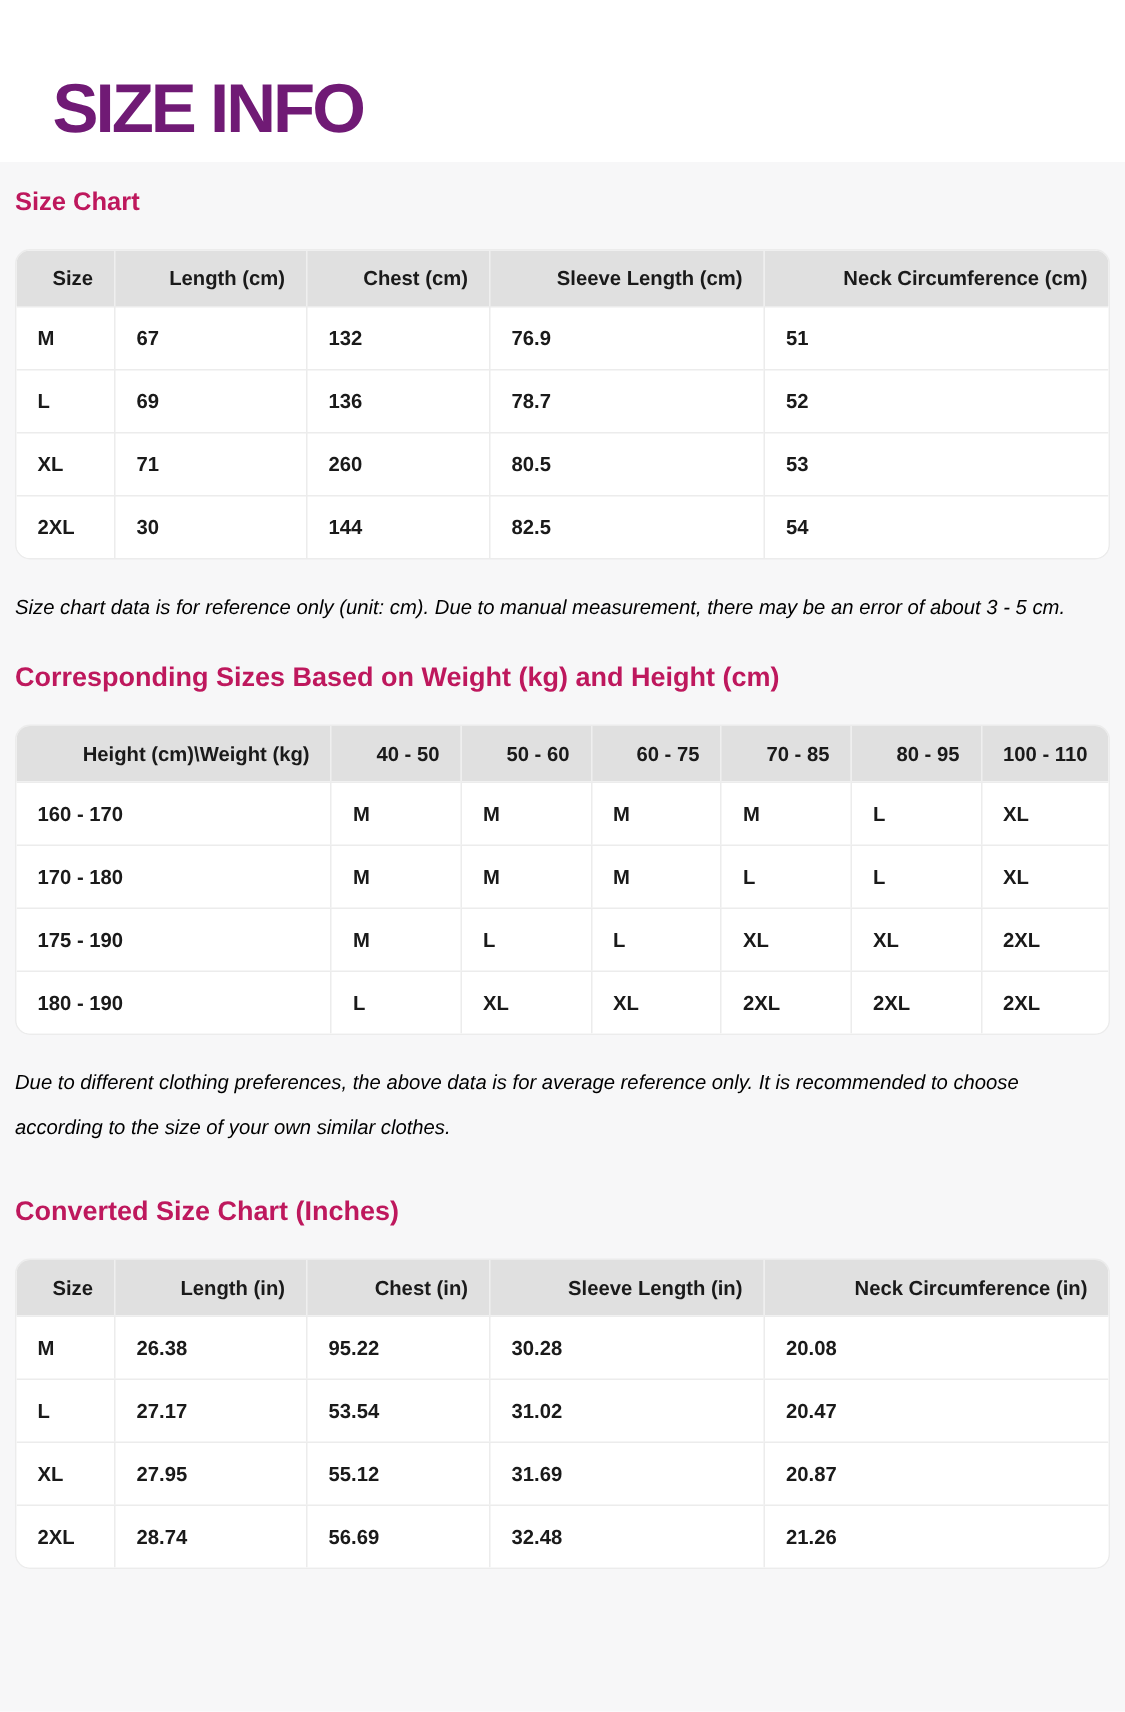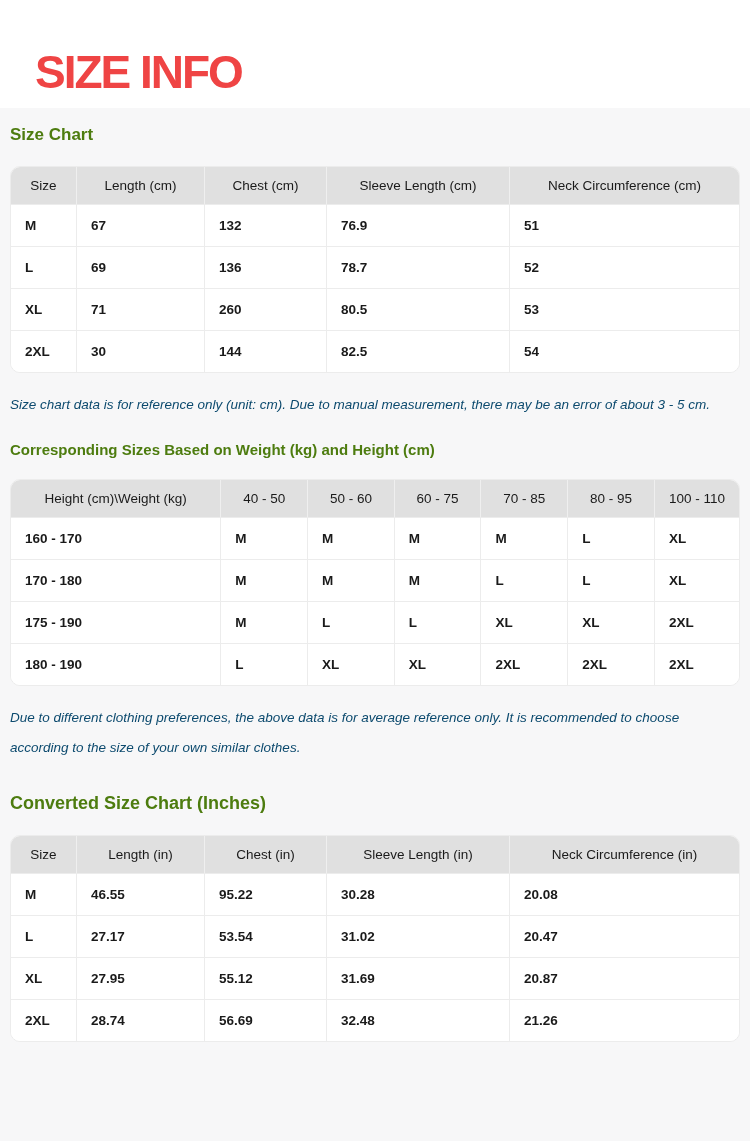--- a/index.html
+++ b/index.html
@@ -13,74 +13,74 @@
   .hero {
     background: #ffffff;
     padding: 50px 0 14px 35px;
   }
   .hero h1 {
     margin: 0;
     font-size: 46px;
     line-height: 44px;
     font-weight: bold;
     letter-spacing: -2px;
-    color: #ef4444;
+    color: #701a75;
   }
   .content {
     background: #f7f7f8;
     width: 750px;
     min-height: 1033px;
     padding: 10px 10px 40px 10px;
   }
   .section-heading {
     margin: 0;
     font-weight: bold;
-    color: #4d7c0f;
+    color: #be185d;
   }
   .h-size-chart   { font-size: 17px; padding-top: 7px; }
-  .h-weight       { font-size: 15px; margin-top: 21px; }
+  .h-weight       { font-size: 18px; margin-top: 21px; }
   .h-inches       { font-size: 18px; margin-top: 30px; }
   .table-wrap {
     margin-top: 21px;
     border-radius: 10px;
     overflow: hidden;
     border: 1px solid #ececec;
     background: #ffffff;
   }
   table {
     width: 100%;
     border-collapse: separate;
     border-spacing: 0;
     font-size: 13.5px;
   }
   thead th {
     background: #e0e0e0;
-    font-weight: normal;
-    text-align: center;
+    font-weight: bold;
+    text-align: right;
     padding: 11px 14px;
     border-left: 1px solid #efefef;
     white-space: nowrap;
   }
   thead th:first-child { border-left: none; }
   tbody td {
     background: #ffffff;
     font-weight: bold;
     text-align: left;
     padding: 13px 14px;
     border-left: 1px solid #ececec;
     border-top: 1px solid #ececec;
     white-space: nowrap;
   }
   tbody td:first-child { border-left: none; }
   .note {
     margin: 17px 0 0 0;
     font-style: italic;
     font-size: 13.5px;
     line-height: 30px;
-    color: #0c4a6e;
+    color: #000000;
   }
 </style>
 </head>
 <body>
 
 <div class="hero">
   <h1>SIZE INFO</h1>
 </div>
 
 <div class="content">
@@ -223,21 +223,21 @@
             <th>Size</th>
             <th>Length (in)</th>
             <th>Chest (in)</th>
             <th>Sleeve Length (in)</th>
             <th>Neck Circumference (in)</th>
           </tr>
         </thead>
       <tbody>
           <tr>
             <td>M</td>
-            <td>46.55</td>
+            <td>26.38</td>
             <td>95.22</td>
             <td>30.28</td>
             <td>20.08</td>
           </tr>
           <tr>
             <td>L</td>
             <td>27.17</td>
             <td>53.54</td>
             <td>31.02</td>
             <td>20.47</td>

